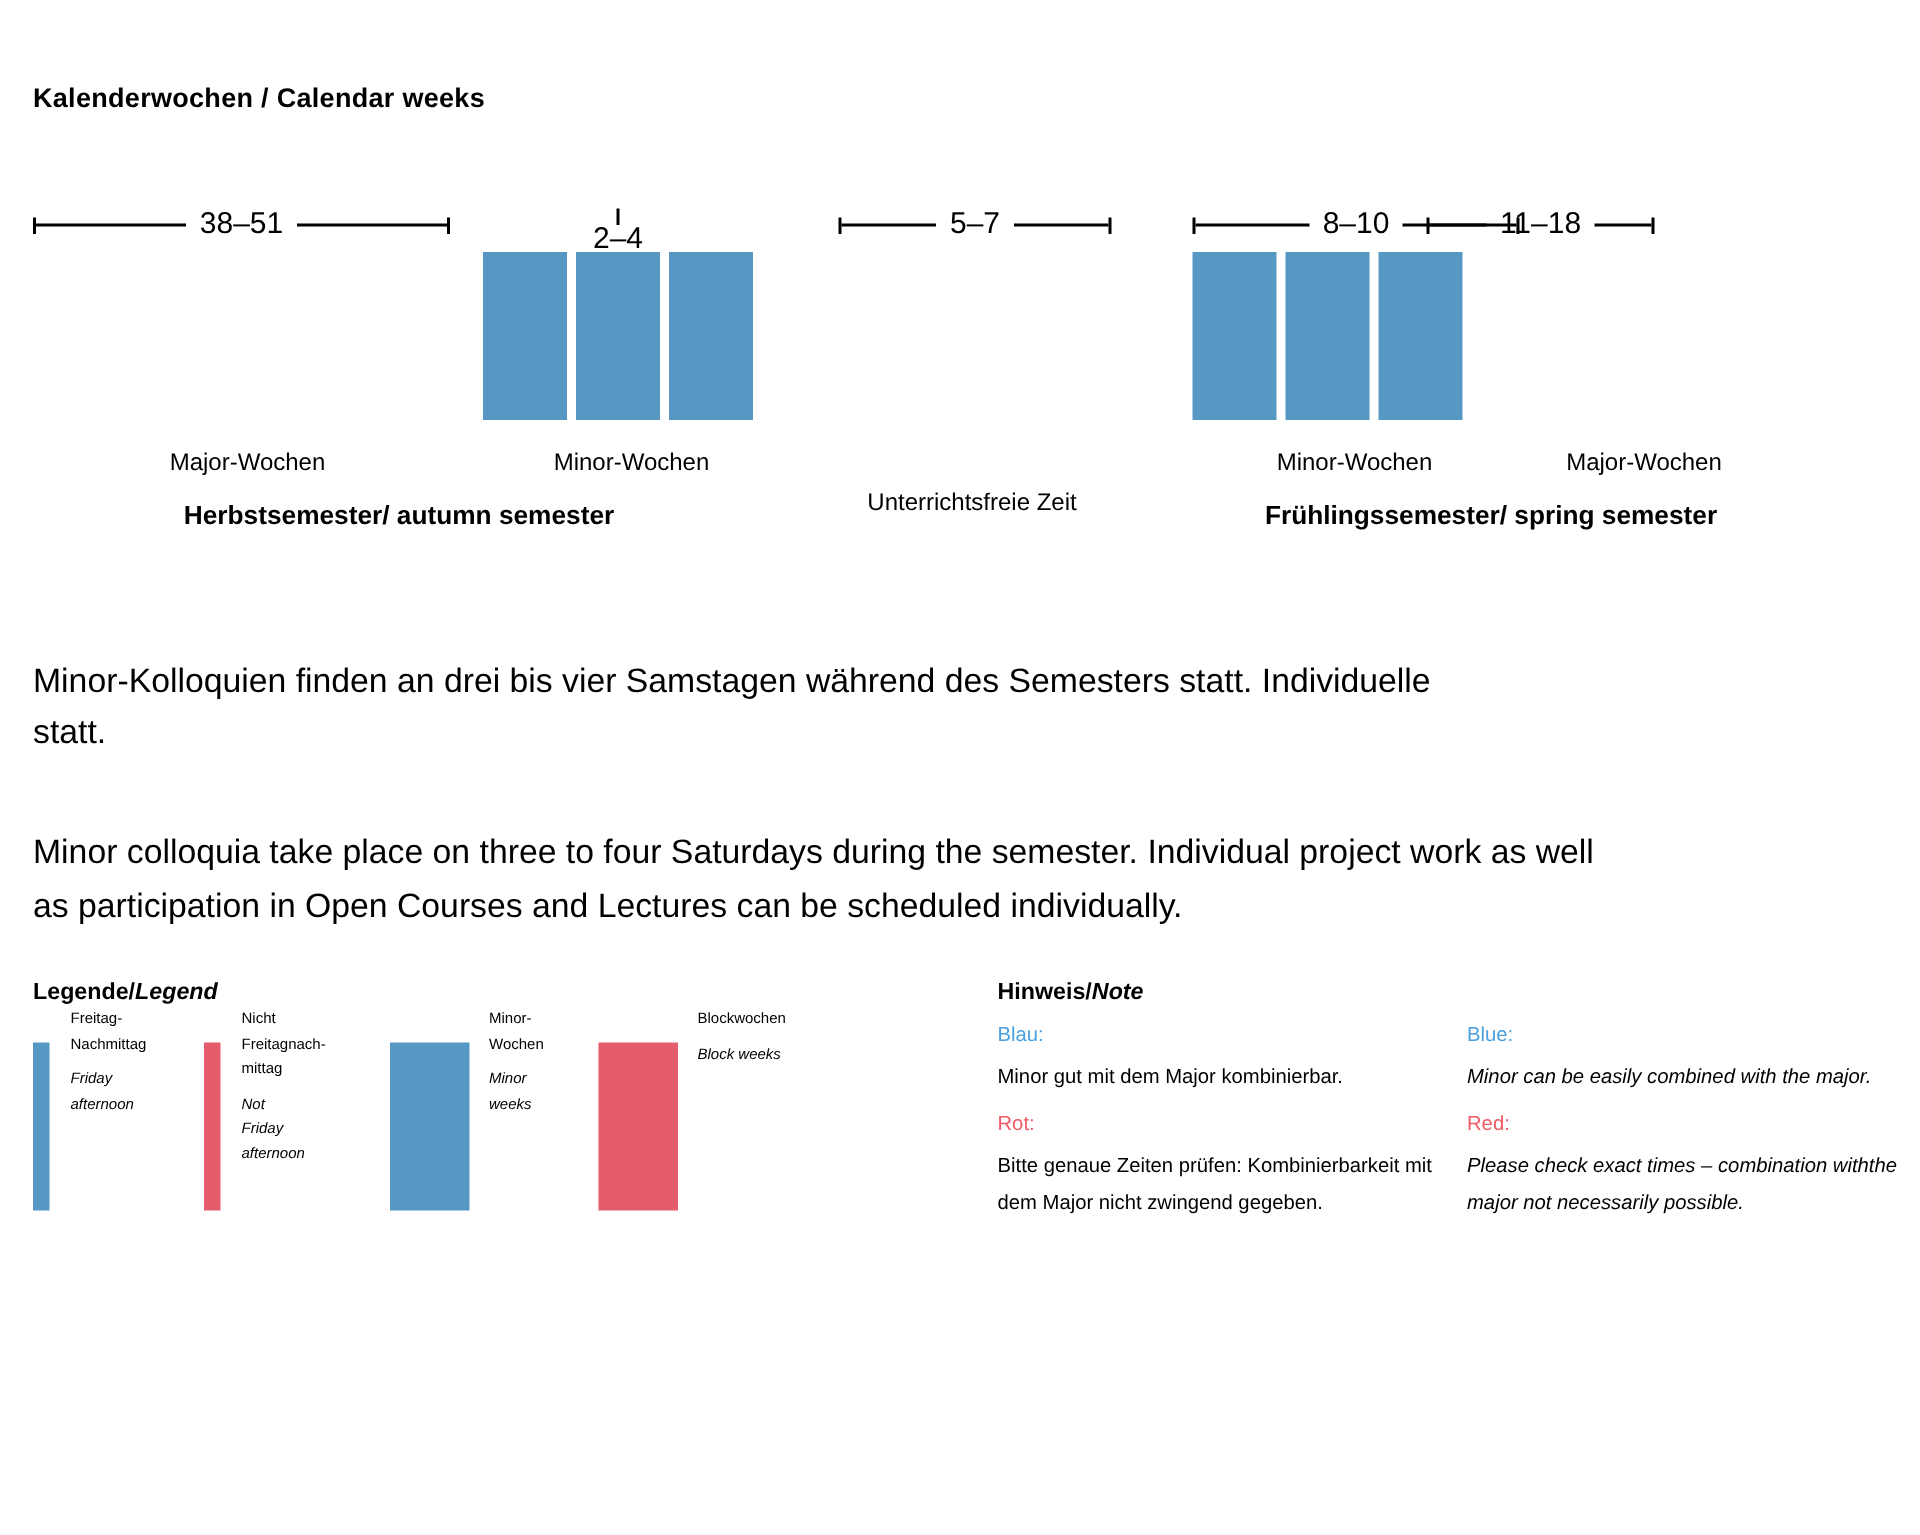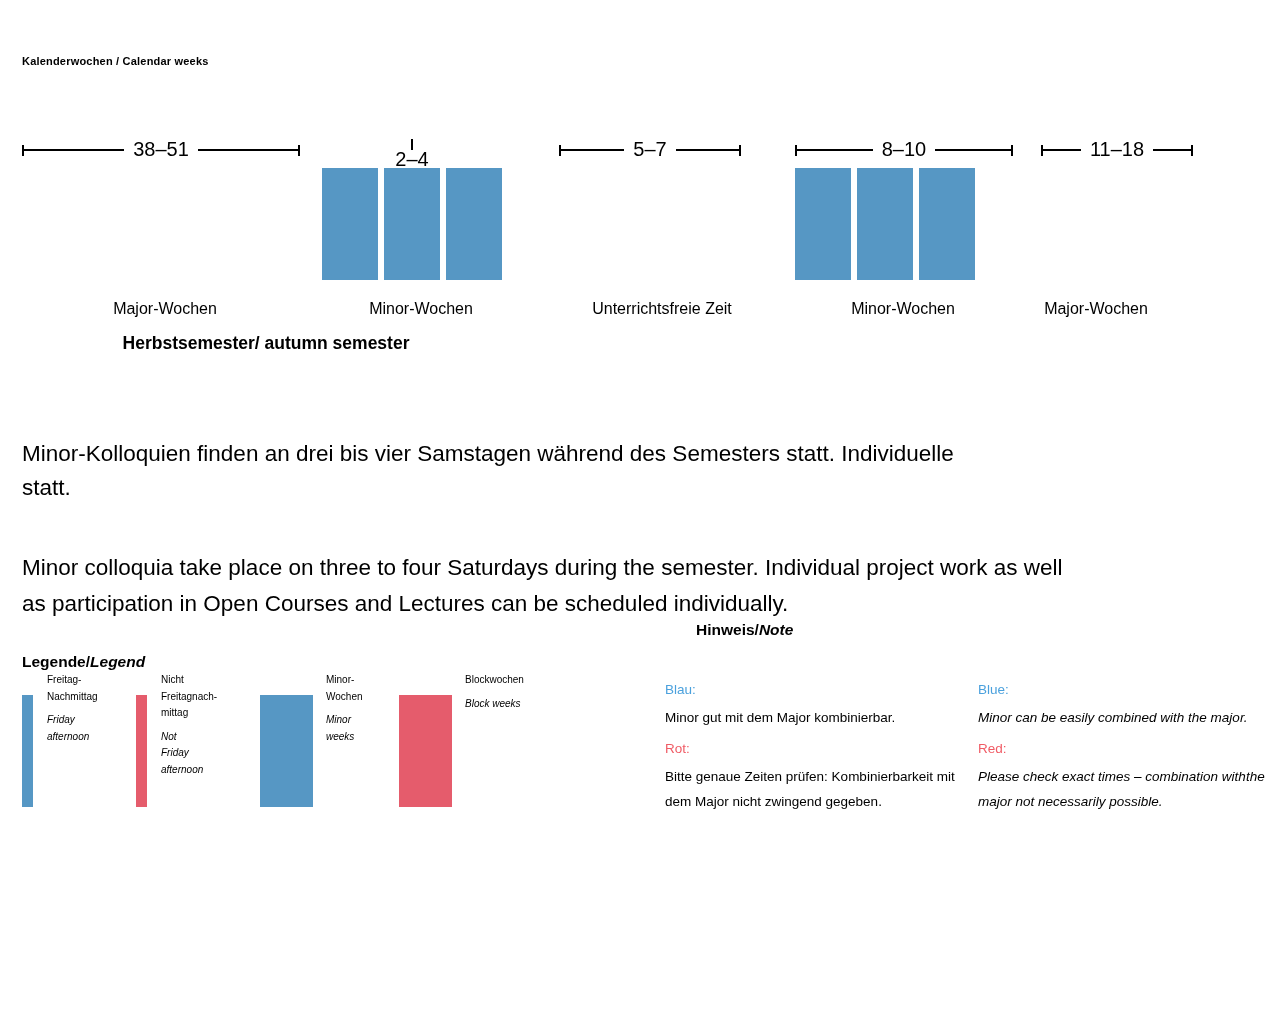--- a/index.html
+++ b/index.html
@@ -2,21 +2,21 @@
 <html style="--bar_blue: #5697c4; --bar_red: #e55c6c; --note_blue: #4ba1dd; --note_red: #f05b65;"><head>
 <meta charset="utf-8">
 <style>
   html,body { margin:0; padding:0; background:#ffffff; }
   body { font-family:"Liberation Sans", sans-serif; color:#000; }
   #page { position:relative; width:1280px; height:1023px; background:#fff; overflow:hidden; }
 
   .abs { position:absolute; }
 
   
-  #main-title { left:22px; top:55px; font-size:11px; font-weight:bold; letter-spacing:0.2px; }
+  #main-title { left:22px; top:55px; font-size:18px; font-weight:bold; letter-spacing:0.2px; }
 
   
   .bracket { top:139px; height:22px; display:flex; align-items:center; }
   .tick { width:2px; height:11px; background:#000; flex:0 0 auto; }
   .bline { flex:1 1 auto; height:2px; background:#000; }
   .range-label { flex:0 0 auto; padding:0 9px; font-size:20px; line-height:20px; transform:translateY(-1px); }
 
   
   .bar-group { top:168px; width:180px; height:112px; display:flex; gap:6px; }
   .bar { flex:1 1 auto; background:var(--bar_blue); }
@@ -29,21 +29,21 @@
 
   
   .para { left:22px; width:1240px; }
   #para-de { top:437px; font-size:22.5px; line-height:34px; }
   #para-en { top:550px; font-size:22.5px; line-height:36px; }
 
   
   .section-title { font-size:15.5px; font-weight:bold; }
   .section-title .it { font-style:italic; }
   #legend-title { left:22px; top:653px; }
-  #note-title { left:665px; top:621px;margin-left:31px; }
+  #note-title { left:665px; top:653px; }
 
   
   .swatch { top:695px; height:112px; }
   .swatch.thin { width:11px; }
   .swatch.wide { width:53px; }
   .swatch.blue { background:var(--bar_blue); }
   .swatch.red { background:var(--bar_red); }
   .legend-text { top:672px; font-size:10px; line-height:16.5px; }
   .legend-text .en { font-style:italic; margin-top:7px; }
 
@@ -84,46 +84,47 @@
       <span class="bline"></span>
       <span class="tick"></span>
   </div>
   <div class="abs bracket" style="left:795px; width:218px;">
     <span class="tick"></span>
       <span class="bline"></span>
       <span class="range-label">8–10</span>
       <span class="bline"></span>
       <span class="tick"></span>
   </div>
-  <div class="abs bracket" style="left:1041px; width:152px;">
+  <div class="abs bracket" style="left:951px; width:152px;">
     <span class="tick"></span>
       <span class="bline"></span>
       <span class="range-label">11–18</span>
       <span class="bline"></span>
       <span class="tick"></span>
   </div>
 
   <div class="abs bar-group" style="left:322px;">
     <div class="bar"></div>
     <div class="bar"></div>
     <div class="bar"></div>
   </div>
   <div class="abs bar-group" style="left:795px;">
     <div class="bar"></div>
     <div class="bar"></div>
     <div class="bar"></div>
   </div>
 
   <div class="abs week-label" style="left:165px;">Major-Wochen</div>
   <div class="abs week-label" style="left:421px;">Minor-Wochen</div>
-  <div class="abs week-label" style="left:662px;">Unterrichtsfreie Zeit</div>
+  <div class="abs week-label" style="left:648px;margin-top:27px;">Unterrichtsfreie Zeit</div>
   <div class="abs week-label" style="left:903px;">Minor-Wochen</div>
   <div class="abs week-label" style="left:1096px;">Major-Wochen</div>
 
   <div class="abs semester" style="left:266px;">Herbstsemester/ autumn semester</div>
+  <div class="abs semester" style="left:994px;">Frühlingssemester/ spring semester</div>
 
   <div id="para-de" class="abs para">
     <div>Minor-Kolloquien finden an drei bis vier Samstagen während des Semesters statt. Individuelle</div>
     <div>statt.</div>
   </div>
 
   <div id="para-en" class="abs para">
     <div>Minor colloquia take place on three to four Saturdays during the semester. Individual project work as well</div>
     <div>as participation in Open Courses and Lectures can be scheduled individually.</div>
   </div>

